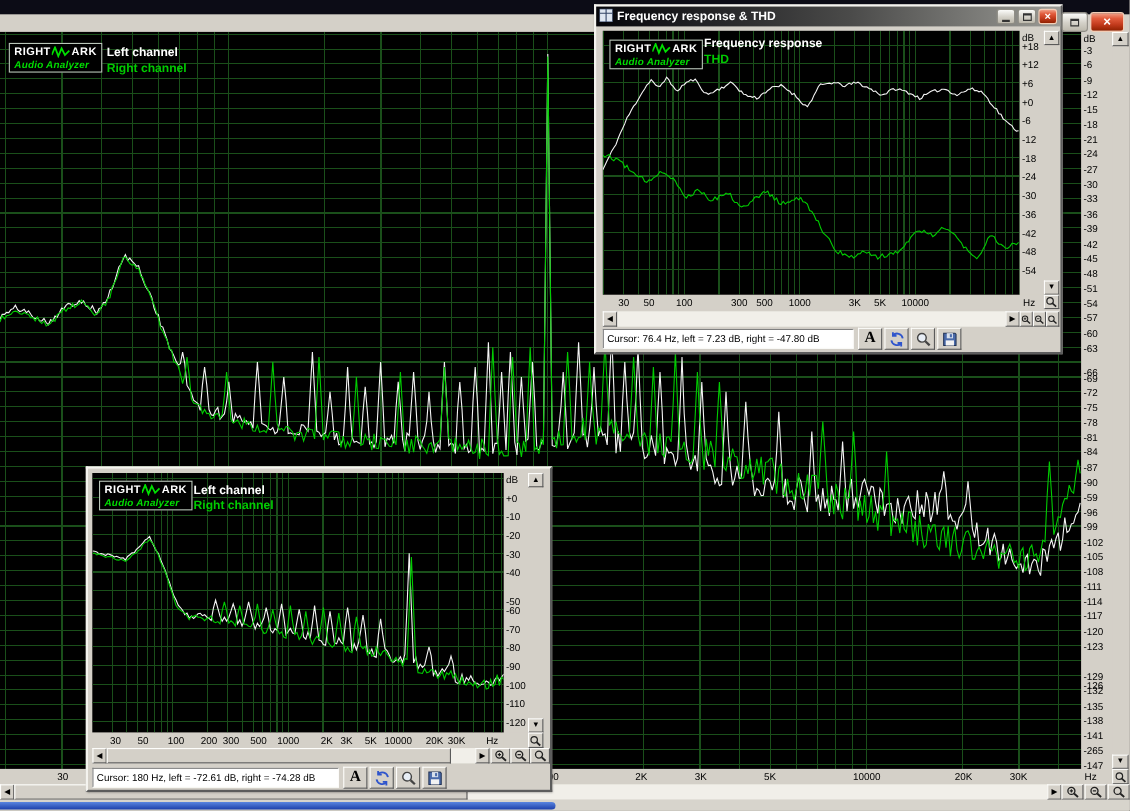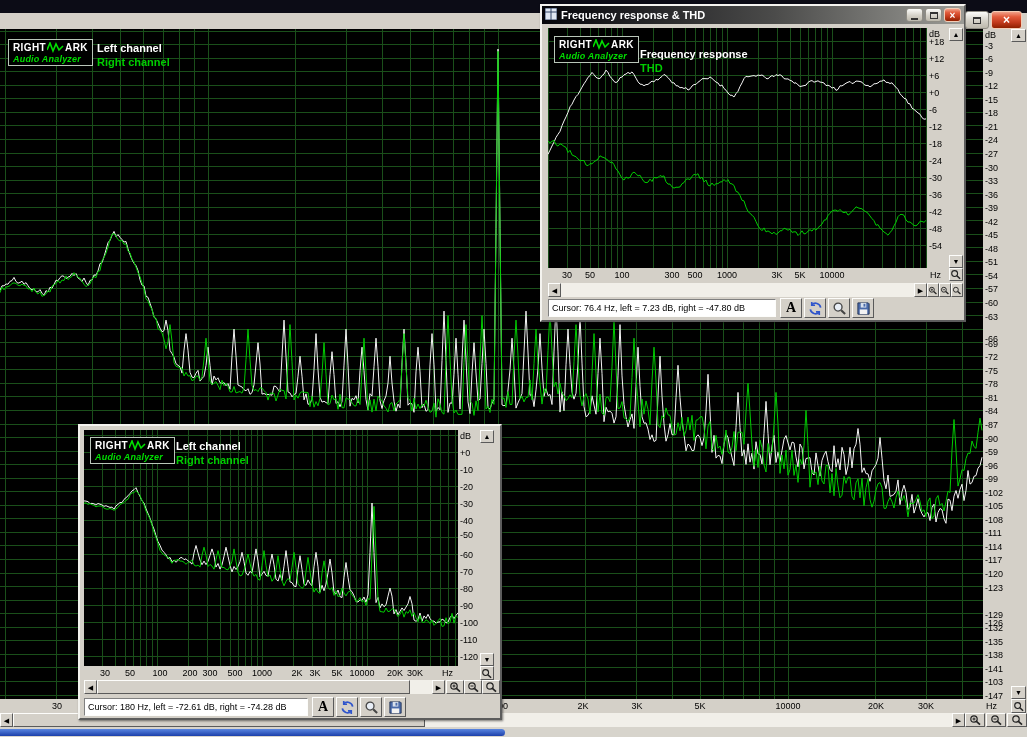--- a/index.html
+++ b/index.html
@@ -113,21 +113,21 @@
       <span style="top: 512.938px;">-114</span>
       <span style="top: 526.489px;">-117</span>
       <span style="top: 540.04px;">-120</span>
       <span style="top: 553.591px;">-123</span>
       <span style="top: 589px;">-126</span>
       <span style="top: 580.693px;">-129</span>
       <span style="top: 594.244px;">-132</span>
       <span style="top: 607.795px;">-135</span>
       <span style="top: 621.346px;">-138</span>
       <span style="top: 634.897px; text-align: right;">-141</span>
-      <span style="top: 648.448px;">-103</span>
+      <span style="top: 648.448px;">-265</span>
       <span style="top: 661.999px;">-147</span>
     </div>
   <div class="btn3" style="left:1011px;top:29px;width:15px;height:13px">
       <span class="arrow">▲</span>
     </div>
   <div class="btn3" style="left:1011px;top:686px;width:15px;height:13px">
       <span class="arrow">▼</span>
     </div>
 
   <div class="haxis" id="haxis-main" style="left:0;top:699px;width:983px;height:14px">
@@ -204,21 +204,21 @@
         <div class="l2">Right channel</div>
       </div>
     </div>
     <div class="vaxis" id="vaxis-small" style="left:378px;top:4px;width:22px;height:236px">
         <span style="top: 1px;">dB</span>
         <span style="top: 18px;">+0</span>
         <span style="top: 35px;">-10</span>
         <span style="top: 52px;">-20</span>
         <span style="top: 69px;">-30</span>
         <span style="top: 86px;">-40</span>
-        <span style="top: 100px;">-50</span>
+        <span style="top: 112px;">-50</span>
         <span style="top: 120px;">-60</span>
         <span style="top: 137px;">-70</span>
         <span style="top: 154px;">-80</span>
         <span style="top: 171px;">-90</span>
         <span style="top: 188px;">-100</span>
         <span style="top: 205px;">-110</span>
         <span style="top: 222px;">-120</span>
       </div>
     <div class="btn3" style="left:400px;top:4px;width:14px;height:13px">
         <span class="arrow">▲</span>
@@ -333,21 +333,21 @@
       <div class="logo" style="left:6px;top:8px">
         <div class="r1">
             <span>RIGHT</span>
             <svg width="17" height="11" viewBox="0 0 17 11">
               <polyline points="0,8 3,1 6,9 9,2 12,8 16,4" stroke="#00e000" fill="none" stroke-width="1.6"></polyline>
             </svg>
             <span>ARK</span>
           </div>
         <div class="r2">Audio Analyzer</div>
       </div>
-      <div class="legend" style="left:92px;top:19px">
+      <div class="legend" style="left:92px;top:5px">
         <div class="l1">Frequency response</div>
         <div class="l2">THD</div>
       </div>
     </div>
     <div class="vaxis" id="vaxis-freq" style="left:385px;top:22px;width:22px;height:240px">
         <span style="top: 1px;">dB</span>
         <span style="top: 9px;">+18</span>
         <span style="top: 25.998px;">+12</span>
         <span style="top: 42.996px;">+6</span>
         <span style="top: 59.994px;">+0</span>

